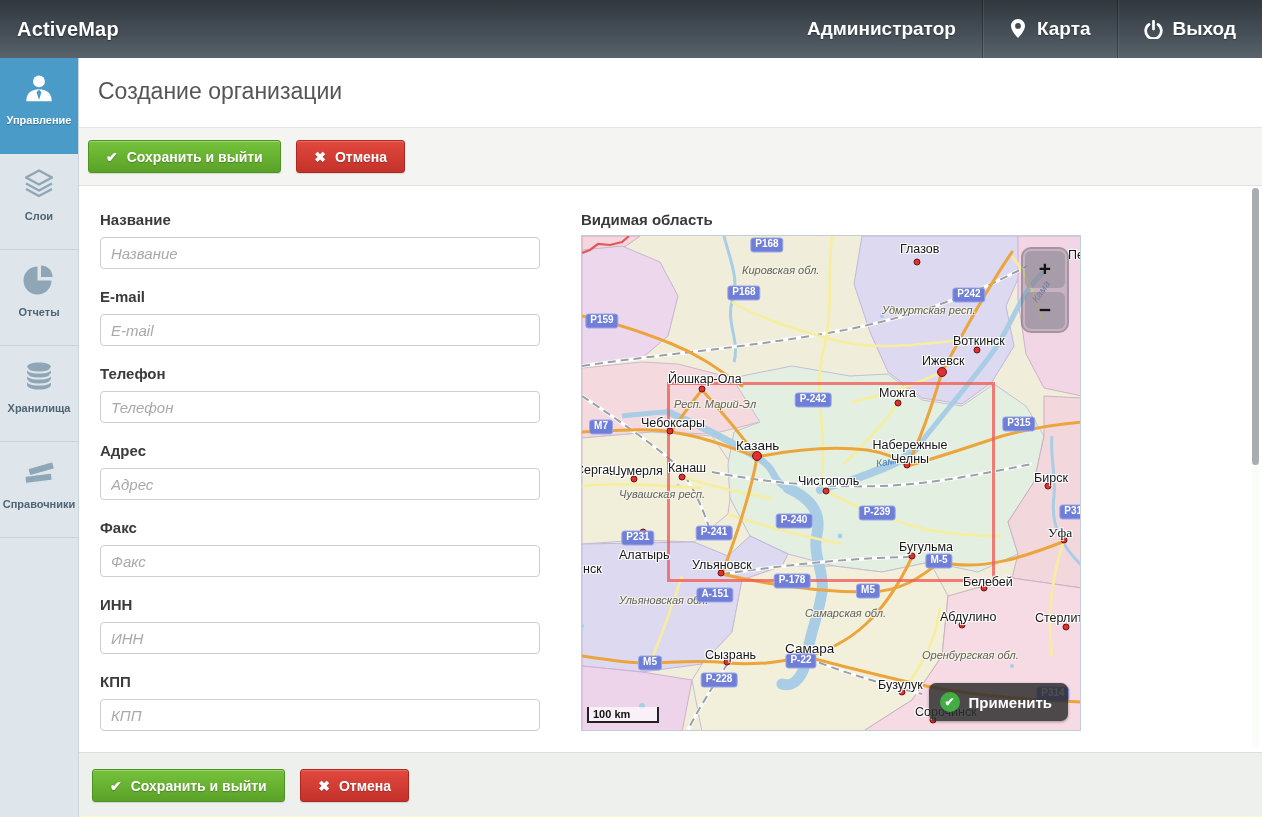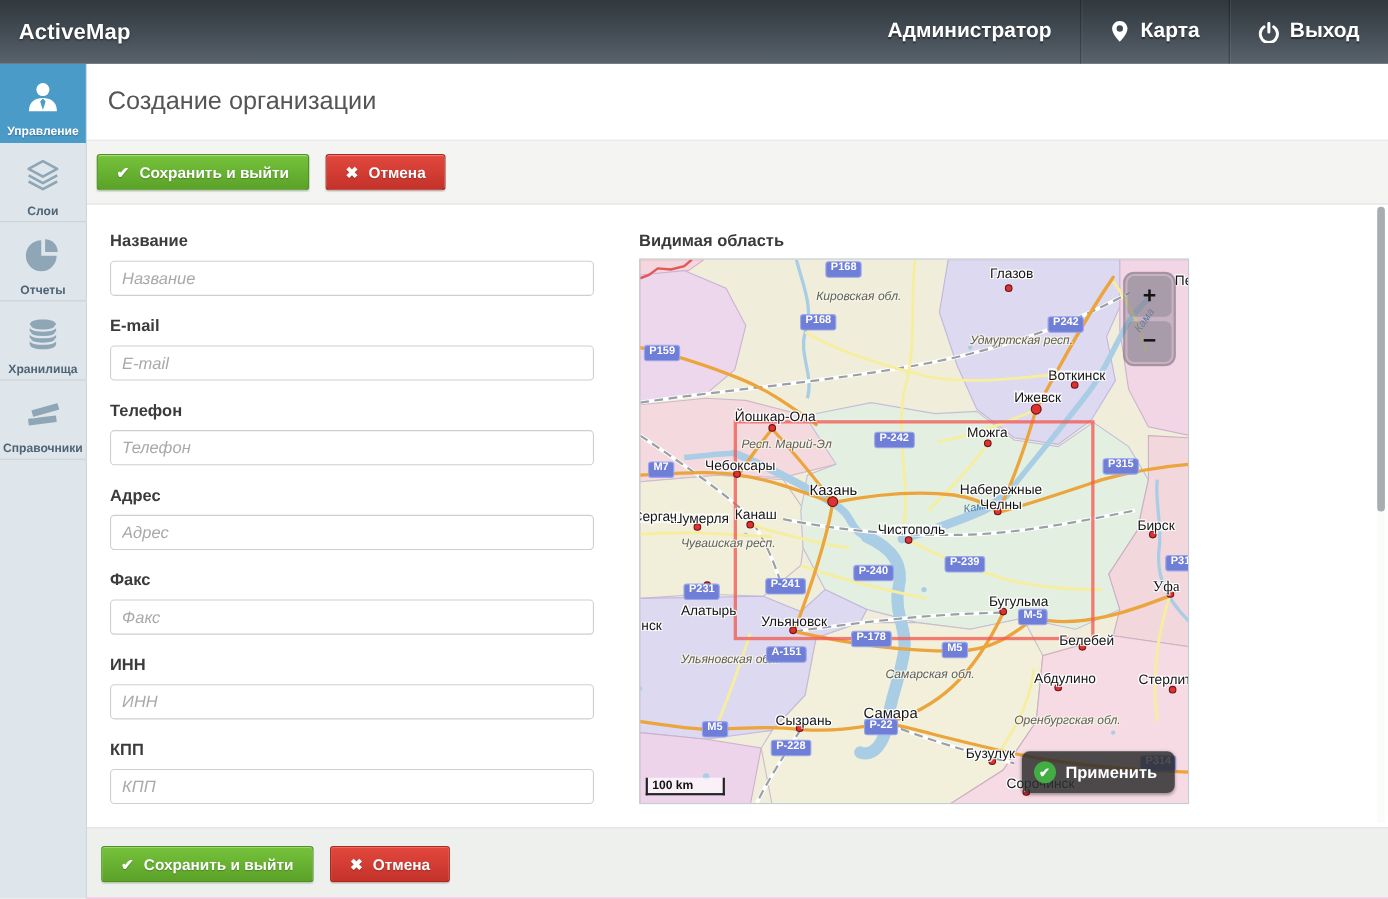--- a/index.html
+++ b/index.html
@@ -12,29 +12,29 @@
   .logo { position:absolute; left:17px; top:0; line-height:58px; font-size:20px; font-weight:bold;
           color:#fff; text-shadow:0 1px 2px rgba(0,0,0,.55); letter-spacing:.2px; }
   .topbar-right { position:absolute; right:0; top:0; height:58px; display:flex; align-items:stretch; }
   .top-item { display:flex; align-items:center; gap:10px; padding:0 26px; color:#fff;
               font-weight:bold; font-size:19px; cursor:pointer; text-shadow:0 1px 1px rgba(0,0,0,.4); }
   .top-sep { width:1px; background:rgba(0,0,0,.30); box-shadow:1px 0 0 rgba(255,255,255,.08); }
 
   
   .sidebar { position:absolute; top:58px; left:0; bottom:0; width:79px; background:#dfe6eb;
              border-right:1px solid #ccd5db; z-index:15; }
-  .side-item { height:72px; text-align:center; padding-top:12px; cursor:pointer;
+  .side-item { height:96px; text-align:center; padding-top:12px; cursor:pointer;
                border-bottom:1px solid #c9d3d9; color:#8ea6b6; }
   .side-item .icon { display:block; width:34px; height:36px; margin:0 auto 4px; }
   .side-item .lbl { font-size:11px; font-weight:bold; color:#4e6375; }
   .side-item.active { background:var(--accent-blue); border-bottom-color:var(--accent-blue); }
   .side-item.active .lbl { color:#fff; text-shadow:0 1px 1px rgba(0,0,0,.3); }
 
   
-  .content { position:absolute; left:79px; top:58px; right:0; bottom:0; background:#f9a8d4; }
+  .content { position:absolute; left:79px; top:58px; right:0; bottom:0; background:#fef9c3; }
   .page-header { height:70px; border-bottom:1px solid #e4e4e4; background:#fff; }
   .page-header h1 { font-size:23px; font-weight:normal; color:#555; padding:20px 0 0 19px; }
   .btn-band { height:58px; background:#f4f5f3; border-bottom:1px solid #e0e0e0; padding:12px 0 0 9px; }
   .btn { display:inline-flex; align-items:center; height:33px; padding:0 17px; margin-right:11px;
          border-radius:3px; font-weight:bold; font-size:14px; color:#fff; cursor:pointer;
          font-family:inherit; text-shadow:0 1px 1px rgba(0,0,0,.25); }
   .btn .bi { margin-right:9px; font-size:14px; }
   .btn-green { background:linear-gradient(180deg,var(--save-green-top),var(--save-green-bottom));
                border:1px solid #4e9322; box-shadow:inset 0 1px 0 rgba(255,255,255,.3),0 1px 1px rgba(0,0,0,.12); }
   .btn-red   { background:linear-gradient(180deg,var(--cancel-red-top),var(--cancel-red-bottom));

